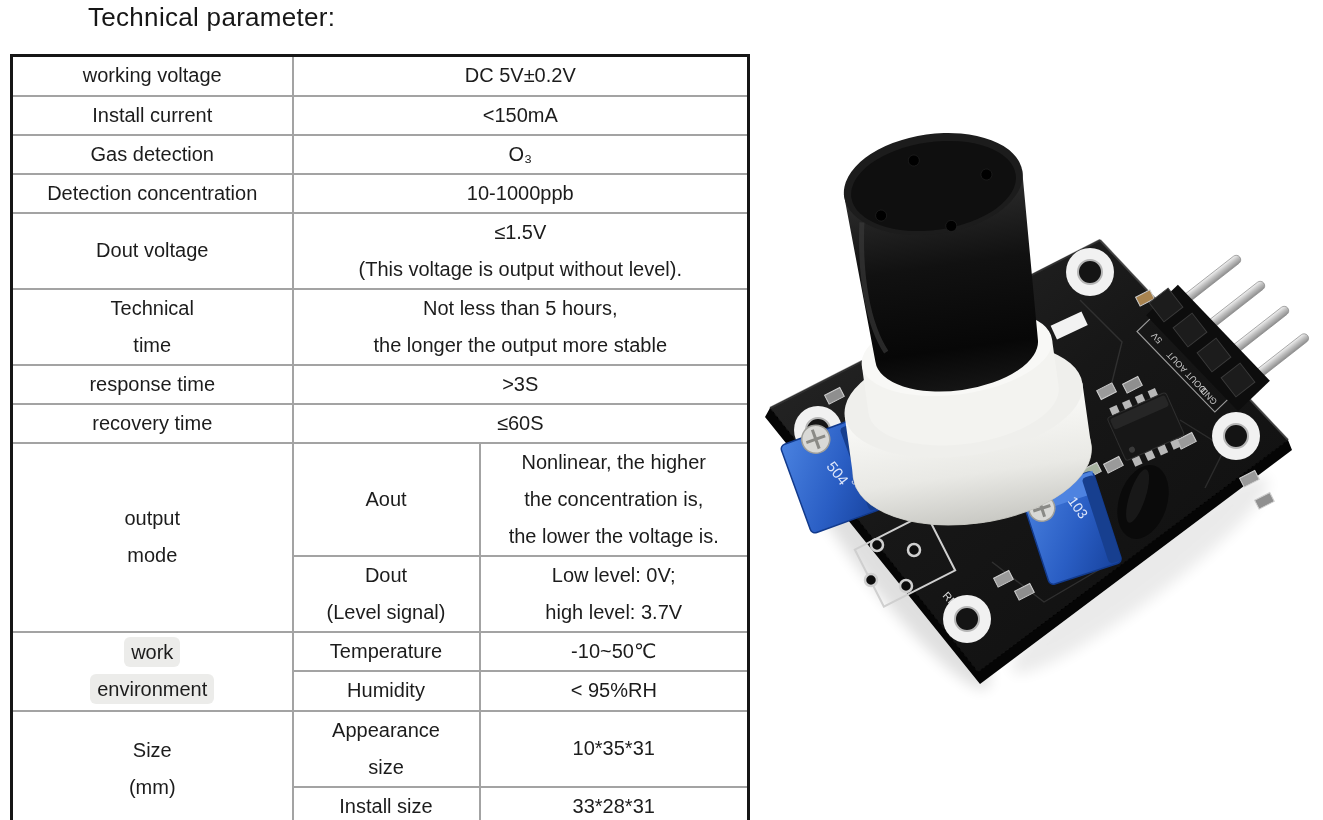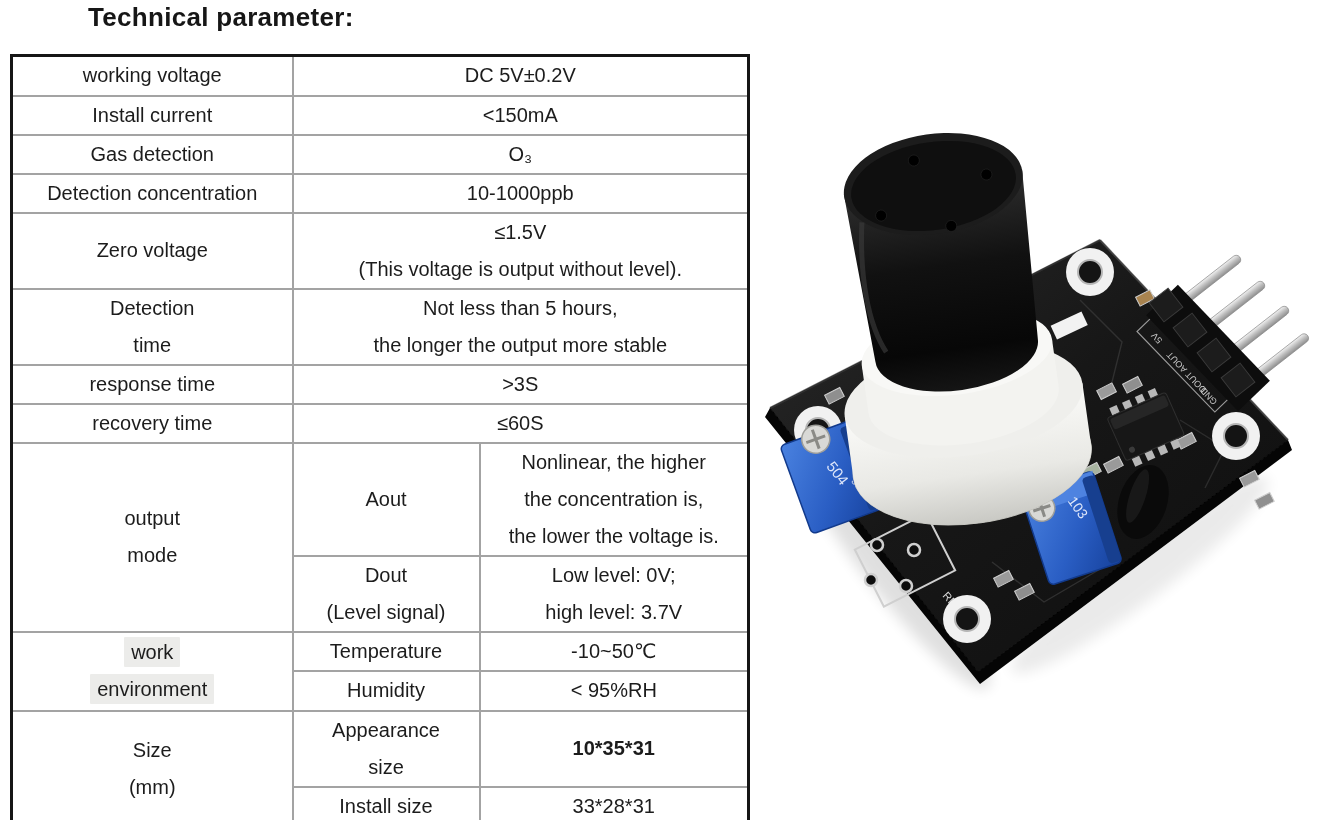--- a/index.html
+++ b/index.html
@@ -1,31 +1,31 @@
 <!DOCTYPE html>
 <html><head>
 <meta charset="utf-8">
 <style>
   html,body{margin:0;padding:0;background:#ffffff;}
   body{width:1323px;height:820px;position:relative;overflow:hidden;
        font-family:"Liberation Sans","DejaVu Sans",sans-serif;color:#1c1c1c;}
 
-  .page-title{position:absolute;left:88px;top:2px;font-size:26px;font-weight:700;
+  .page-title{position:absolute;left:88px;top:2px;font-size:26px;font-weight:400;
               color:#161616;letter-spacing:.3px;}
 
   table.spec{position:absolute;left:10px;top:54px;width:737px;border-collapse:collapse;
              table-layout:fixed;font-size:20px;color:#1c1c1c;border:3px solid #161616;}
   table.spec td{border:2px solid #a3a3a3;text-align:center;vertical-align:middle;
                 padding:0;line-height:37px;overflow:hidden;}
   .pre{white-space:pre-line;}
   .r40{height:40px}.r38{height:38px}.r37{height:37px}.r41{height:41px}
   .r75{height:75px}.r76{height:76px}.r112{height:112px}
-  td.vtop{vertical-align:top;padding-top:3px;font-weight:bold;}
+  td.vtop{vertical-align:top;padding-top:3px;}
   td.vbot{vertical-align:bottom;padding-bottom:2px;}
-  .hl{background:#ececea;padding:4px 7px;border-radius:1px;}
+  .hl{background:#ececea;padding:4px 7px;border-radius:6px;}
 
   .photo{position:absolute;left:745px;top:60px;width:578px;height:705px;}
 </style>
 </head>
 <body>
 
 <div class="page-title">Technical parameter:</div>
 
 <table class="spec">
   <colgroup>
@@ -44,26 +44,26 @@
   </tr>
   <tr class="r38">
     <td>Gas detection</td>
     <td colspan="2">O₃</td>
   </tr>
   <tr class="r38">
     <td>Detection concentration</td>
     <td colspan="2">10-1000ppb</td>
   </tr>
   <tr class="r75">
-    <td>Zero voltage</td>
+    <td>Dout voltage</td>
     <td colspan="2" class="pre">≤1.5V
 (This voltage is output without level).</td>
   </tr>
   <tr class="r76">
-    <td class="pre">Detection
+    <td class="pre">Technical
 time</td>
     <td colspan="2" class="pre">Not less than 5 hours,
 the longer the output more stable</td>
   </tr>
   <tr class="r38">
     <td>response time</td>
     <td colspan="2">&gt;3S</td>
   </tr>
   <tr class="r37">
     <td>recovery time</td>

